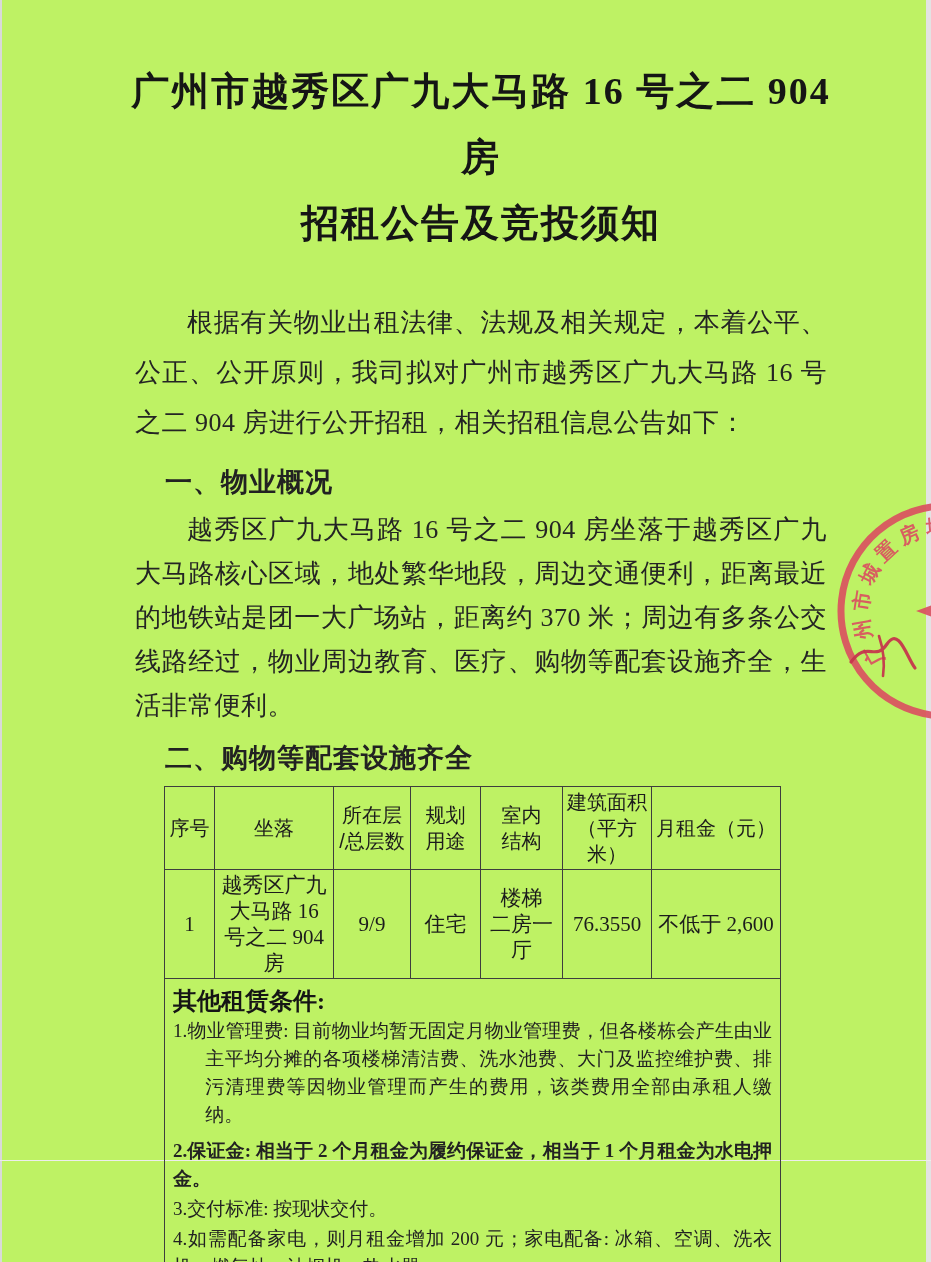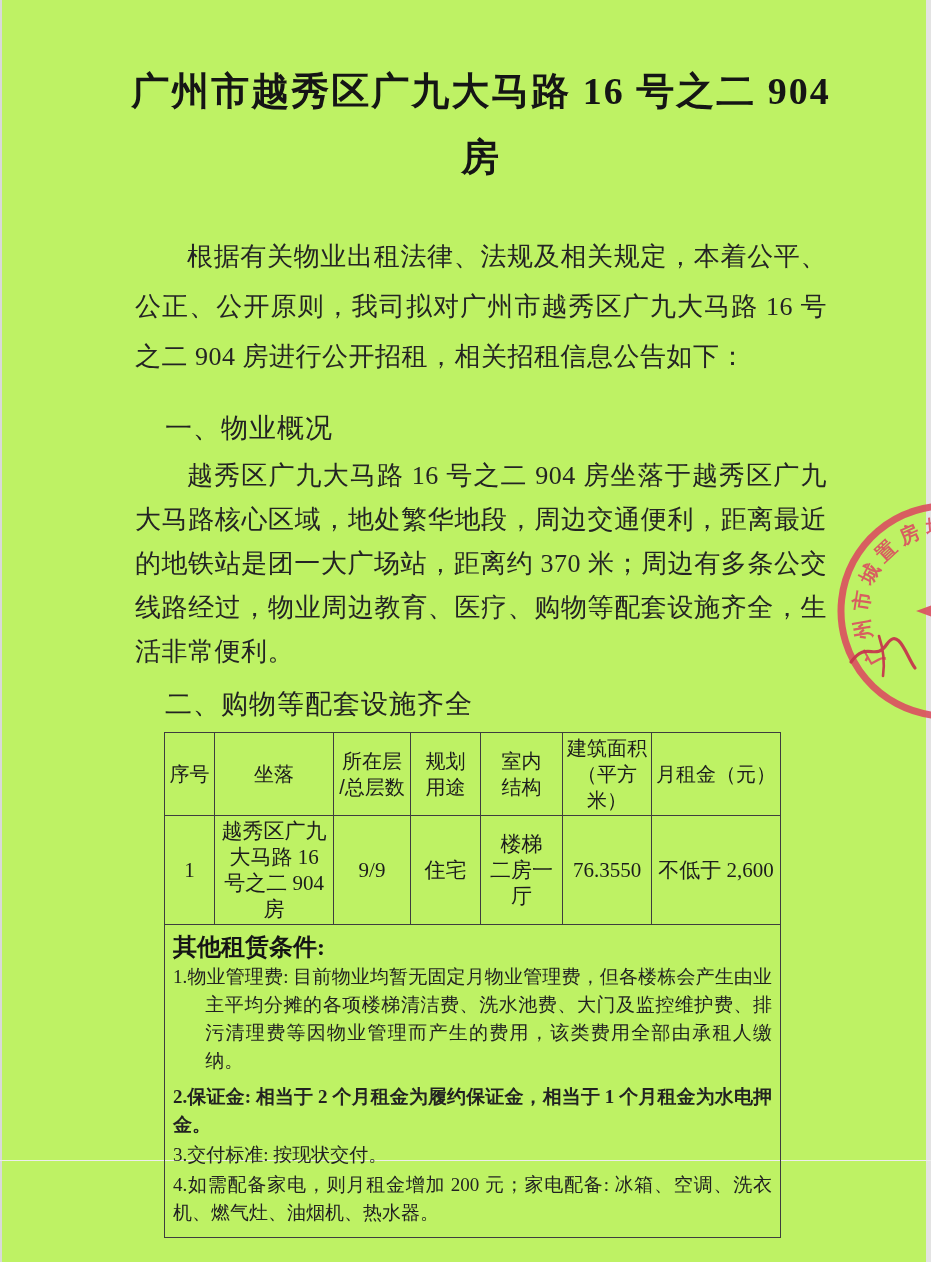--- a/index.html
+++ b/index.html
@@ -24,23 +24,23 @@
     text-align:center;color:#151515;
   }
   .para{
     margin:12px;text-align:justify;text-indent:2em;
     color:#242424;letter-spacing:0.5px;
   }
   .intro{margin-top:42px;font-size:26px;line-height:50px;}
   .overview{margin-top:8px;font-size:26px;line-height:44px;}
 
   .sec-heading{
-    margin:28px 0 0 42px;
+    margin:16px 0 0 42px;
     font-family:"Liberation Sans","DejaVu Sans",sans-serif;
-    font-size:27px;font-weight:normal;color:#222222;letter-spacing:1px;
+    font-size:27px;font-weight:bold;color:#222222;letter-spacing:1px;
   }
   .sec-heading.s2{margin-top:10px;margin-bottom:10px;}
 
   table.prop{
     margin-left:41px;width:616px;
     border-collapse:collapse;table-layout:fixed;
   }
   table.prop th, table.prop td{
     border:1.6px solid #3e3e3e;
     padding:2px 4px;text-align:center;vertical-align:middle;
@@ -83,20 +83,21 @@
 <body>
 
 <div class="page">
   <div class="edge-left"></div>
   <div class="edge-right"></div>
   <div class="fold-line"></div>
 
   <div class="content">
     <h1 class="doc-title">
       <span>广州市越秀区广九大马路 16 号之二 904 房</span><br>
+      <span>招租公告及竞投须知</span>
     </h1>
 
     <p class="para intro">根据有关物业出租法律、法规及相关规定，本着公平、公正、公开原则，我司拟对广州市越秀区广九大马路 16 号之二 904 房进行公开招租，相关招租信息公告如下：</p>
 
     <div class="sec-heading s1">一、物业概况</div>
     <p class="para overview">越秀区广九大马路 16 号之二 904 房坐落于越秀区广九大马路核心区域，地处繁华地段，周边交通便利，距离最近的地铁站是团一大广场站，距离约 370 米；周边有多条公交线路经过，物业周边教育、医疗、购物等配套设施齐全，生活非常便利。</p>
 
     <div class="sec-heading s2">二、购物等配套设施齐全</div>
 
     <table class="prop">

